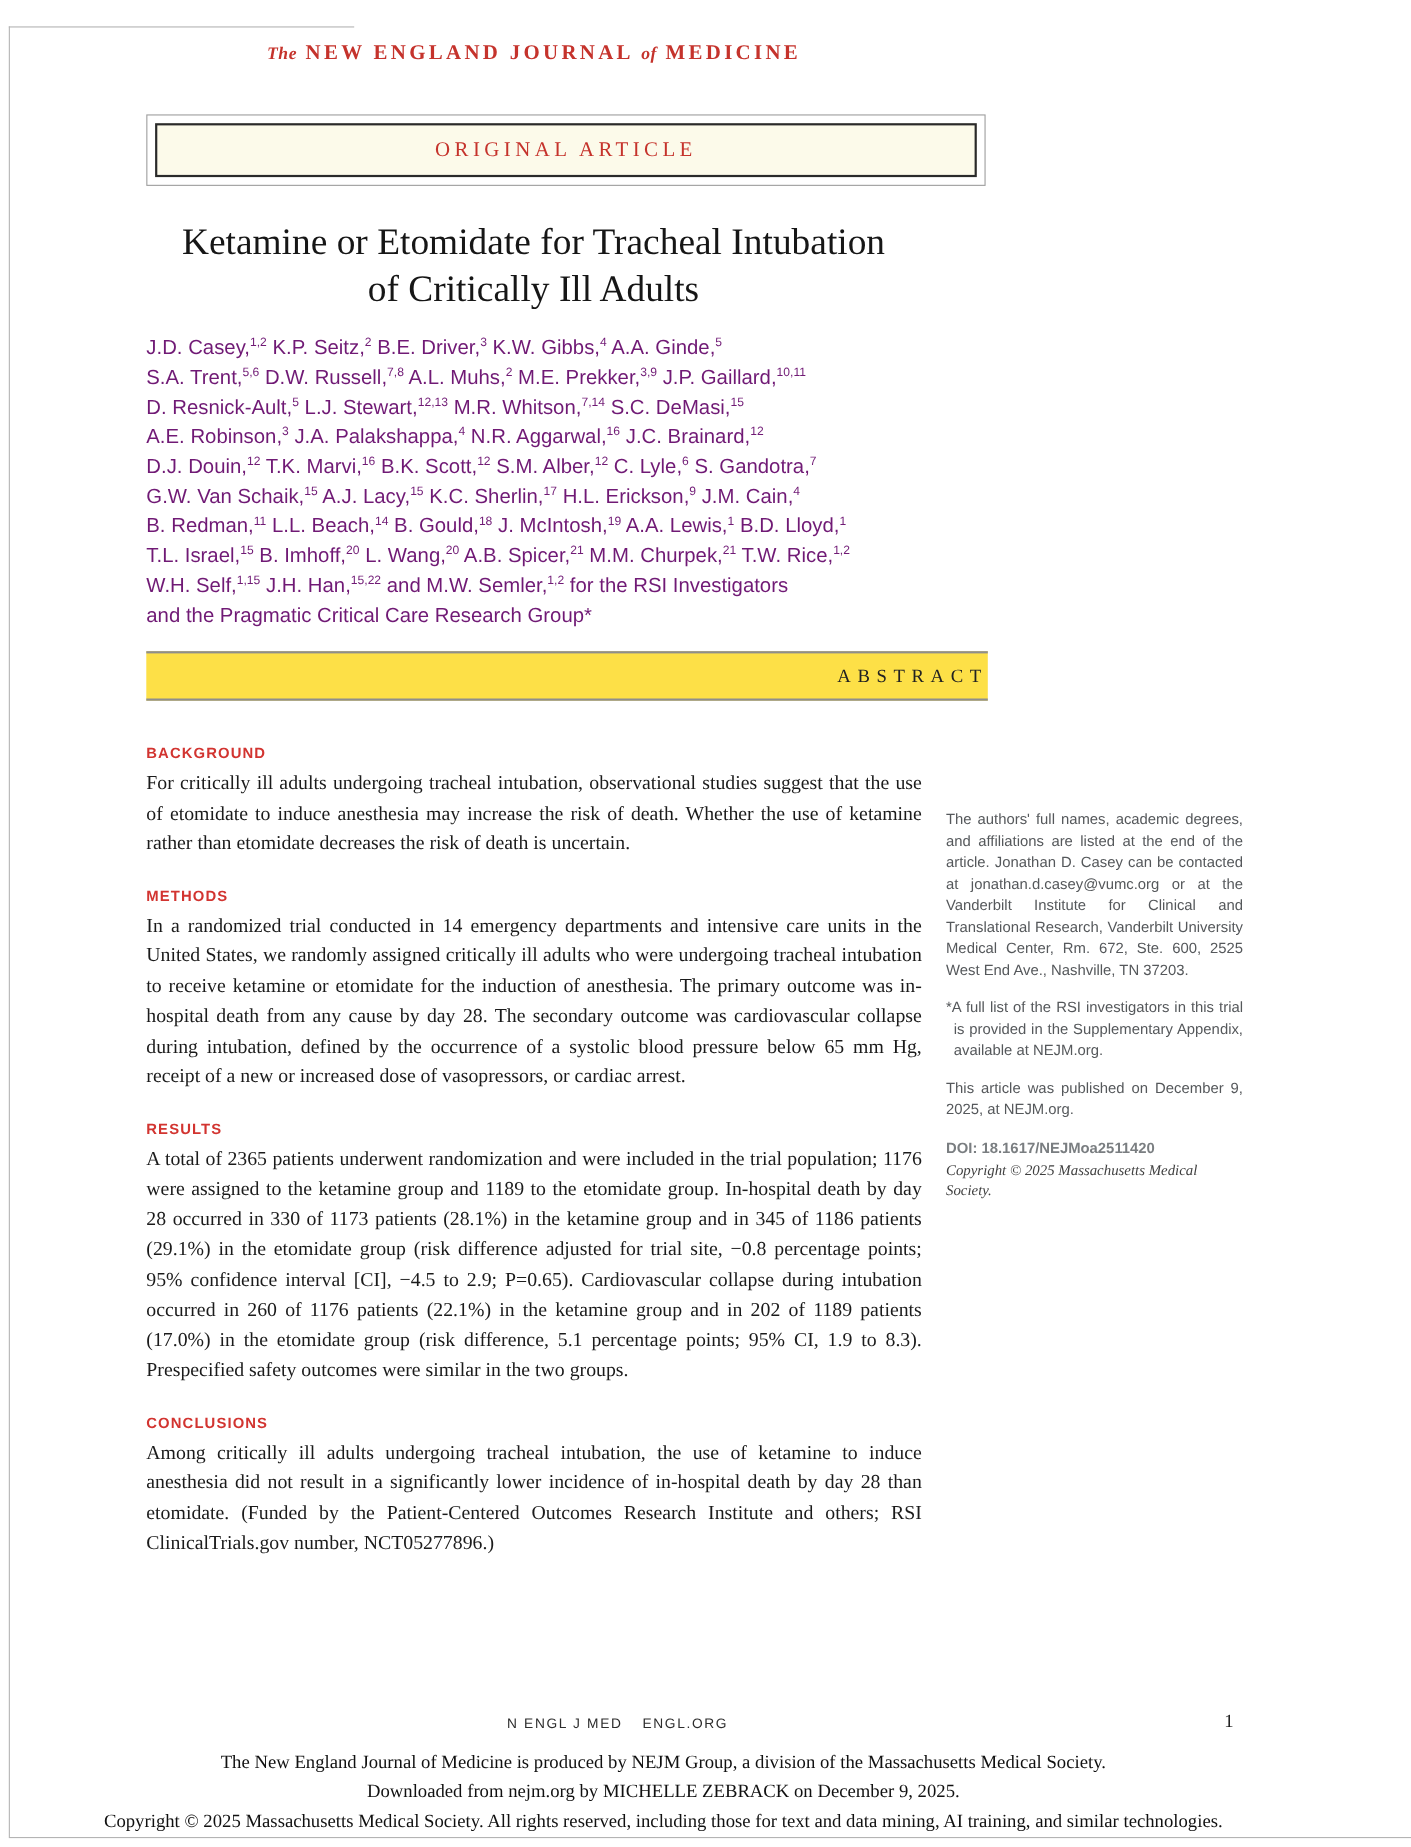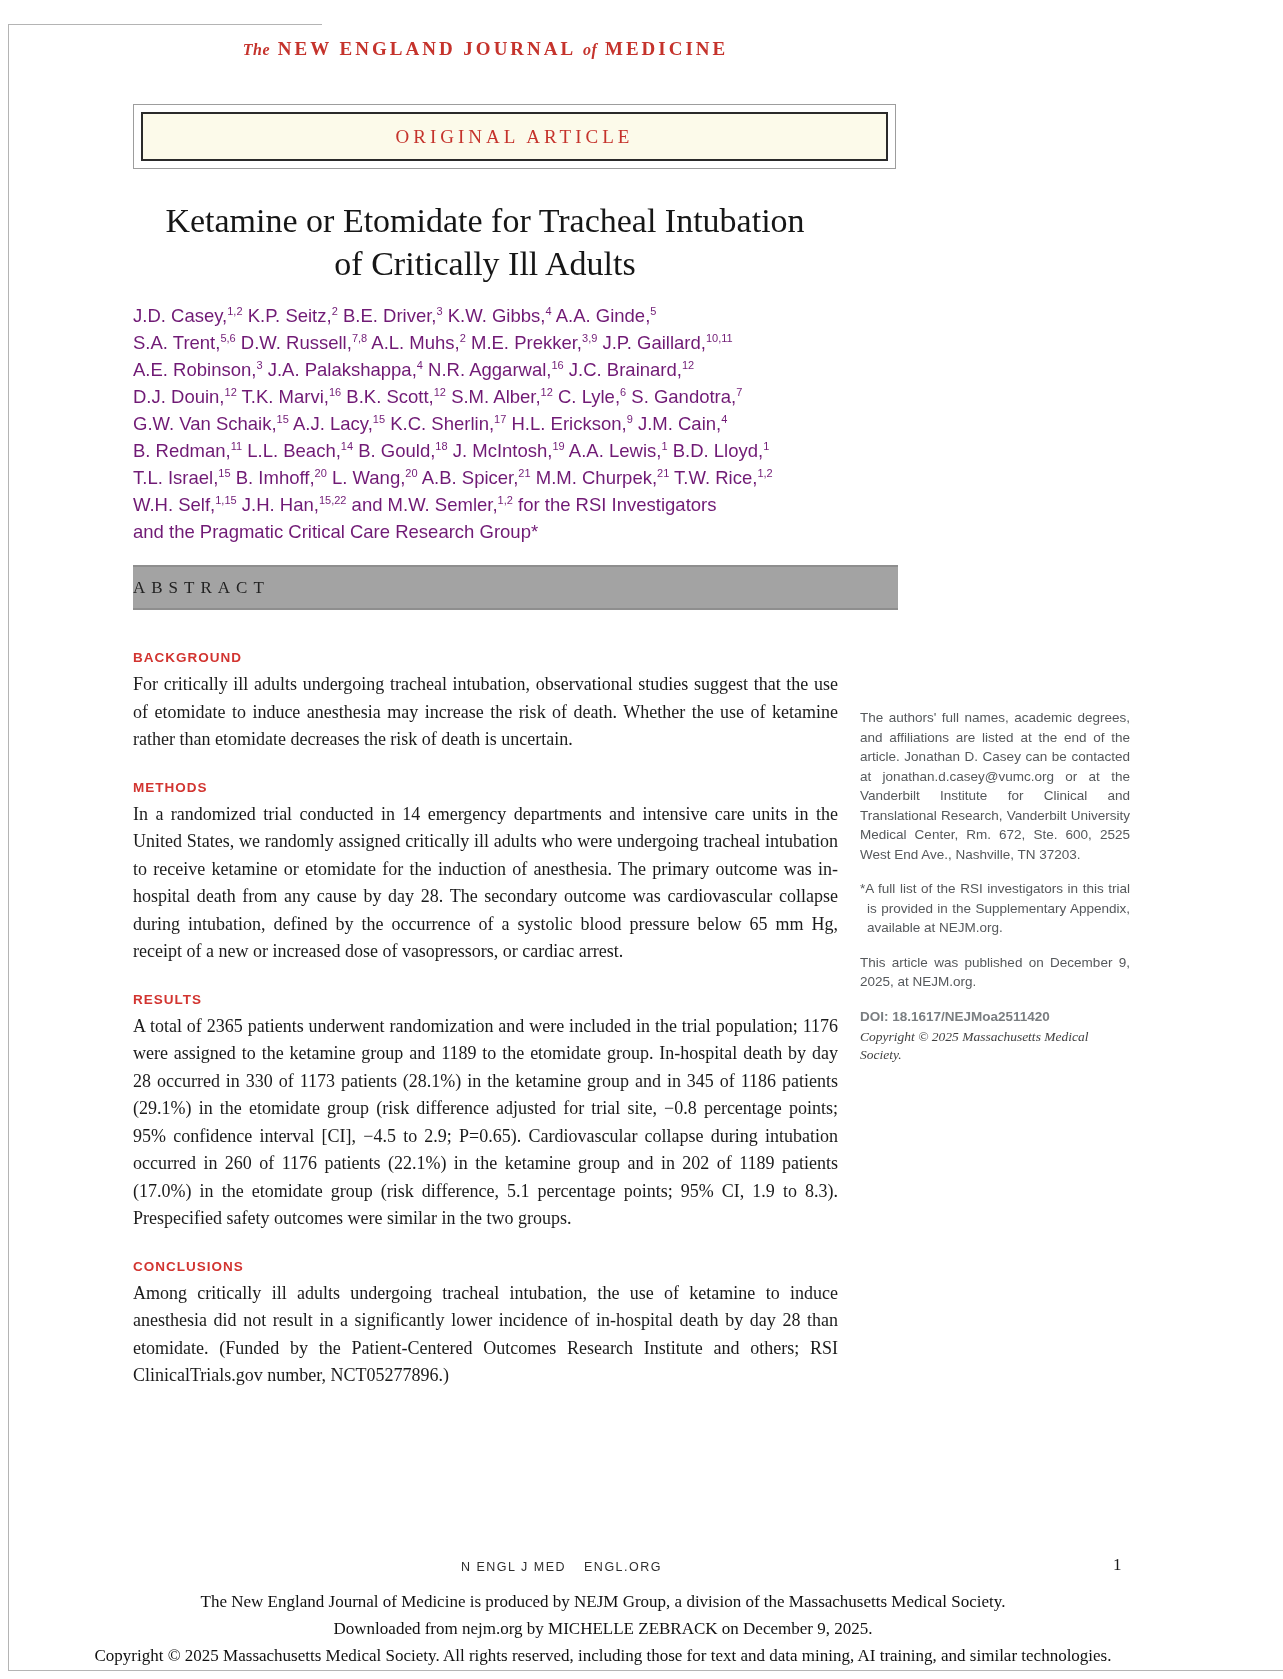--- a/index.html
+++ b/index.html
@@ -24,23 +24,23 @@
   
   .title{width:640px;margin:30px auto 0 auto;margin-left:32px;text-align:center;
          font-size:34px;line-height:43px;color:#161616;}
 
   
   .authors{width:705px;margin-top:17px;
            font-family:Liberation Sans, sans-serif;color:#701a75;font-size:18.5px;line-height:27px;}
   .authors sup{font-size:11px;line-height:0;}
 
   
-  .abstract-bar{width:765px;margin-top:20px;background:#a3a3a3;
+  .abstract-bar{width:765px;margin-top:20px;background:#fde047;
                 border-top:2px solid #8e8e8e;border-bottom:2px solid #8e8e8e;
-                text-align:left;padding:11px 0 10px 0;}
+                text-align:right;padding:11px 0 10px 0;}
   .abstract-bar span{font-size:17px;letter-spacing:6px;color:#222222;}
 
   
   .columns{display:flex;width:997px;margin-top:40px;}
   .abstract-col{width:705px;}
   .side-col{width:270px;margin-left:22px;padding-top:58px;box-sizing:border-box;}
 
   .sec{margin-bottom:26px;}
   .sec-h{font-family:"Liberation Sans",sans-serif;font-weight:bold;color:#d23430;
          font-size:13.5px;letter-spacing:1px;margin-bottom:6px;}
@@ -85,20 +85,21 @@
       <div class="kicker-inner">
         <span>ORIGINAL ARTICLE</span>
       </div>
     </div>
 
     <div class="title">Ketamine or Etomidate for Tracheal Intubation of Critically Ill Adults</div>
 
     <div class="authors">
         <div><span>J.D. Casey,</span><sup>1,2</sup><span> K.P. Seitz,</span><sup>2</sup><span> B.E. Driver,</span><sup>3</sup><span> K.W. Gibbs,</span><sup>4</sup><span> A.A. Ginde,</span><sup>5</sup></div>
         <div><span>S.A. Trent,</span><sup>5,6</sup><span> D.W. Russell,</span><sup>7,8</sup><span> A.L. Muhs,</span><sup>2</sup><span> M.E. Prekker,</span><sup>3,9</sup><span> J.P. Gaillard,</span><sup>10,11</sup></div>
+        <div><span>D. Resnick-Ault,</span><sup>5</sup><span> L.J. Stewart,</span><sup>12,13</sup><span> M.R. Whitson,</span><sup>7,14</sup><span> S.C. DeMasi,</span><sup>15</sup></div>
         <div><span>A.E. Robinson,</span><sup>3</sup><span> J.A. Palakshappa,</span><sup>4</sup><span> N.R. Aggarwal,</span><sup>16</sup><span> J.C. Brainard,</span><sup>12</sup></div>
         <div><span>D.J. Douin,</span><sup>12</sup><span> T.K. Marvi,</span><sup>16</sup><span> B.K. Scott,</span><sup>12</sup><span> S.M. Alber,</span><sup>12</sup><span> C. Lyle,</span><sup>6</sup><span> S. Gandotra,</span><sup>7</sup></div>
         <div><span>G.W. Van Schaik,</span><sup>15</sup><span> A.J. Lacy,</span><sup>15</sup><span> K.C. Sherlin,</span><sup>17</sup><span> H.L. Erickson,</span><sup>9</sup><span> J.M. Cain,</span><sup>4</sup></div>
         <div><span>B. Redman,</span><sup>11</sup><span> L.L. Beach,</span><sup>14</sup><span> B. Gould,</span><sup>18</sup><span> J. McIntosh,</span><sup>19</sup><span> A.A. Lewis,</span><sup>1</sup><span> B.D. Lloyd,</span><sup>1</sup></div>
         <div><span>T.L. Israel,</span><sup>15</sup><span> B. Imhoff,</span><sup>20</sup><span> L. Wang,</span><sup>20</sup><span> A.B. Spicer,</span><sup>21</sup><span> M.M. Churpek,</span><sup>21</sup><span> T.W. Rice,</span><sup>1,2</sup></div>
         <div><span>W.H. Self,</span><sup>1,15</sup><span> J.H. Han,</span><sup>15,22</sup><span> and M.W. Semler,</span><sup>1,2</sup><span> for the RSI Investigators</span></div>
         <div><span>and the Pragmatic Critical Care Research Group*</span></div>
       </div>
 
     <div class="abstract-bar">

